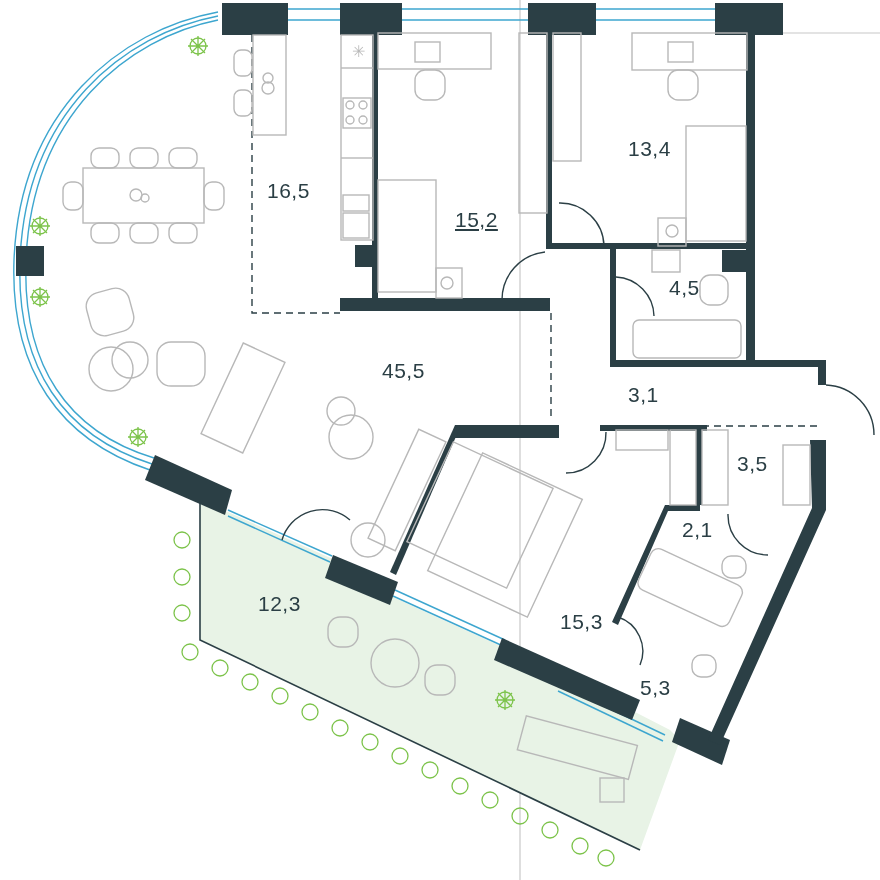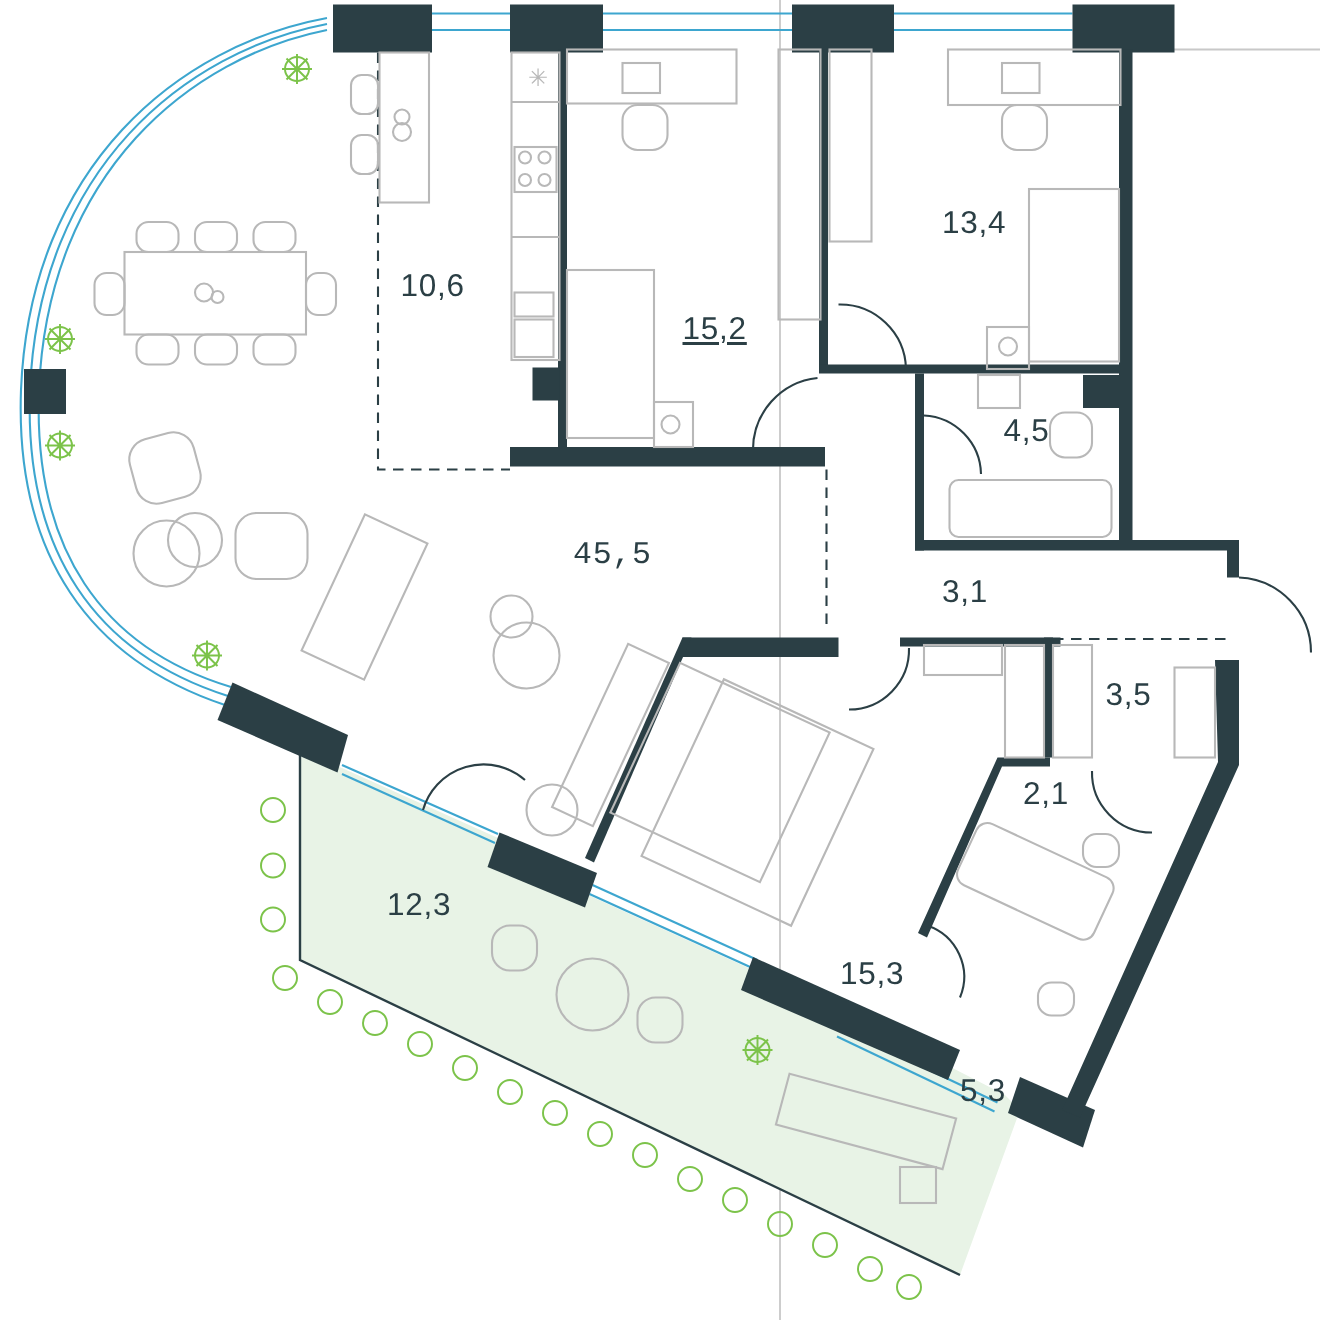--- a/index.html
+++ b/index.html
@@ -215,23 +215,23 @@
       <circle cx="460" cy="786" r="8"></circle>
         <circle cx="490" cy="800" r="8"></circle>
         <circle cx="520" cy="816" r="8"></circle>
         <circle cx="550" cy="830" r="8"></circle>
       <circle cx="580" cy="846" r="8"></circle>
         <circle cx="606" cy="858" r="8"></circle>
       </g>
   </g>
 </svg>
 
-<div class="label" style="left:267px;top:179px;">10,6</div>
+<div class="label" style="left:267px;top:179px;">16,5</div>
 <div class="label" style="left:455px;top:208px;text-decoration:underline;">15,2</div>
 <div class="label" style="left:607px;top:137px;margin-left:21px;">13,4</div>
 <div class="label" style="left:653px;top:276px;margin-left:16px;">4,5</div>
-<div class="label" style="left:382px;top:359px;font-family:Liberation Mono, monospace;">45,5</div>
+<div class="label" style="left:382px;top:359px;">45,5</div>
 <div class="label" style="left:628px;top:383px;">3,1</div>
 <div class="label" style="left:737px;top:452px;">3,5</div>
 <div class="label" style="left:682px;top:518px;">2,1</div>
-<div class="label" style="left:560px;top:638px;">15,3</div>
-<div class="label" style="left:640px;top:676px;margin-top:40px;">5,3</div>
+<div class="label" style="left:560px;top:610px;">15,3</div>
+<div class="label" style="left:640px;top:676px;">5,3</div>
 <div class="label" style="left:258px;top:592px;">12,3</div>
 
 </body></html>

